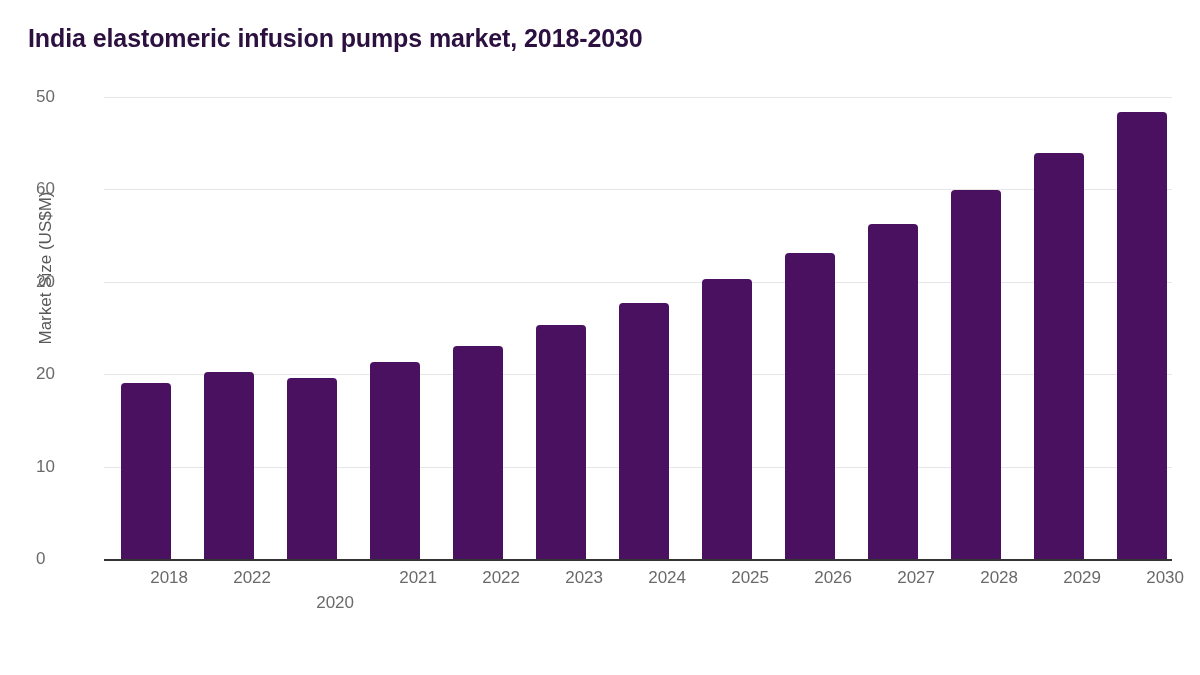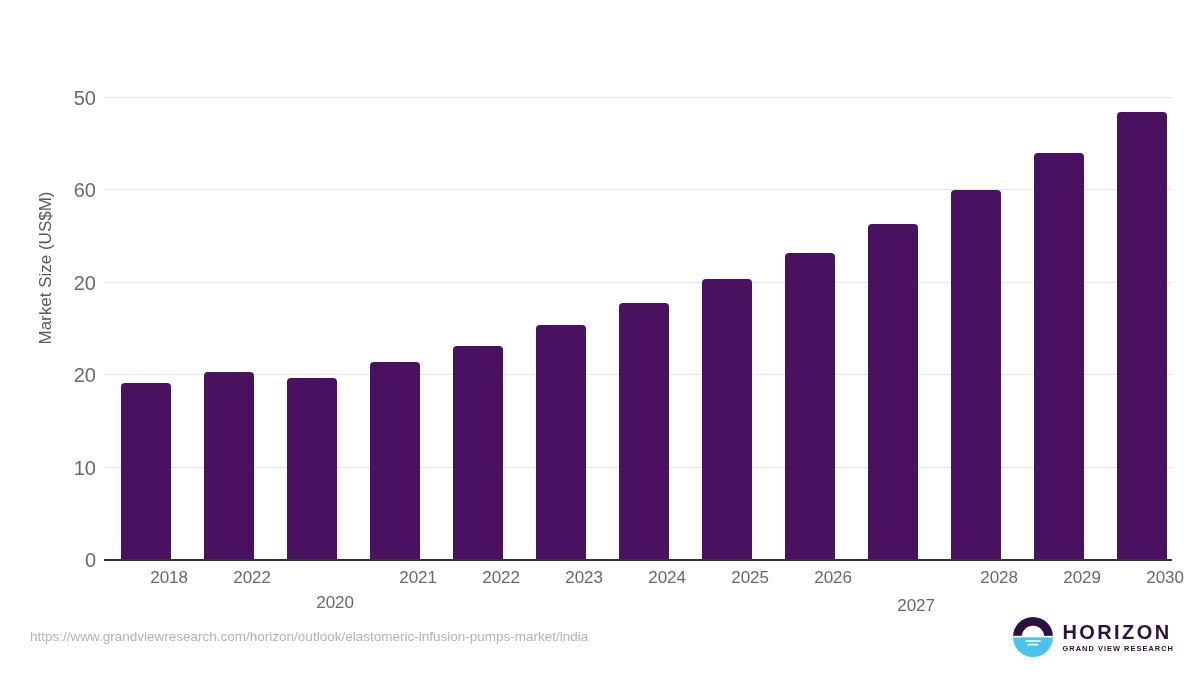--- a/index.html
+++ b/index.html
@@ -65,22 +65,21 @@
   }
   .gridline.zero {
     background: #333333;
     height: 1.5px;
   }
 
   .ytick-label {
     position: absolute;
     right: 1104px;           
     width: 60px;
-    text-align: right;
-    font-size: 20px;
+    font-size: 17px;
     color: #6a6a6a;
     transform: translateY(-10px);
     white-space: nowrap;
   }
 
   .bar {
     position: absolute;
     width: 50px;
     background: #4a1161;
     border-top-left-radius: 4px;
@@ -138,20 +137,21 @@
     color: #2c1040;
     letter-spacing: 1.05px;
     margin-top: 3px;
   }
 </style>
 </head>
 <body>
 
 <div id="page">
 
+  <div id="chart-title">India elastomeric infusion pumps market, 2018-2030</div>
 
   <div id="plot-wrap">
 
     <div class="y-axis-title">Market Size (US$M)</div>
 
     <div id="gridlines">
         <div class="gridline zero" style="top: 559px;"></div>
         <div class="gridline" style="top: 466.6px;"></div>
         <div class="gridline" style="top: 374.2px;"></div>
         <div class="gridline" style="top: 281.8px;"></div>
@@ -184,45 +184,23 @@
     <div id="xticks">
         <div class="xtick-label" style="left: 104px;">2018</div>
         <div class="xtick-label" style="left: 187px;">2022</div>
         <div class="xtick-label" style="left: 270px; margin-top: 25px;">2020</div>
         <div class="xtick-label" style="left: 353px;">2021</div>
         <div class="xtick-label" style="left: 436px;">2022</div>
         <div class="xtick-label" style="left: 519px;">2023</div>
         <div class="xtick-label" style="left: 602px;">2024</div>
         <div class="xtick-label" style="left: 685px;">2025</div>
         <div class="xtick-label" style="left: 768px;">2026</div>
-        <div class="xtick-label" style="left: 851px; margin-top: 28px;">2027</div>
+        <div class="xtick-label" style="left: 851px;">2027</div>
         <div class="xtick-label" style="left: 934px;">2028</div>
         <div class="xtick-label" style="left: 1017px;">2029</div>
         <div class="xtick-label" style="left: 1100px;">2030</div>
       </div>
 
   </div>
 
-  <div id="source-url">https://www.grandviewresearch.com/horizon/outlook/elastomeric-infusion-pumps-market/india</div>
-
-  <div id="logo">
-    <svg id="logo-mark" viewBox="0 0 100 100">
-      <defs>
-        <clipPath id="circ">
-            <circle cx="50" cy="50" r="50"></circle>
-          </clipPath>
-      </defs>
-      <g clip-path="url(#circ)">
-        <rect x="0" y="0" width="100" height="50" fill="#2c1040"></rect>
-        <rect x="0" y="50" width="100" height="50" fill="#4cc3ef"></rect>
-        <path d="M22 50 a28 28 0 0 1 56 0 z" fill="#ffffff"></path>
-        <rect x="0" y="47" width="100" height="4" fill="#ffffff"></rect>
-        <rect x="30" y="58" width="40" height="4" rx="2" fill="#ffffff"></rect>
-        <rect x="36" y="67" width="28" height="4" rx="2" fill="#ffffff"></rect>
-      </g>
-    </svg>
-    <div id="logo-text">
-      <div id="logo-word">HORIZON</div>
-      <div id="logo-tagline">GRAND VIEW RESEARCH</div>
-    </div>
-  </div>
+
 
 </div>
 
 </body></html>

